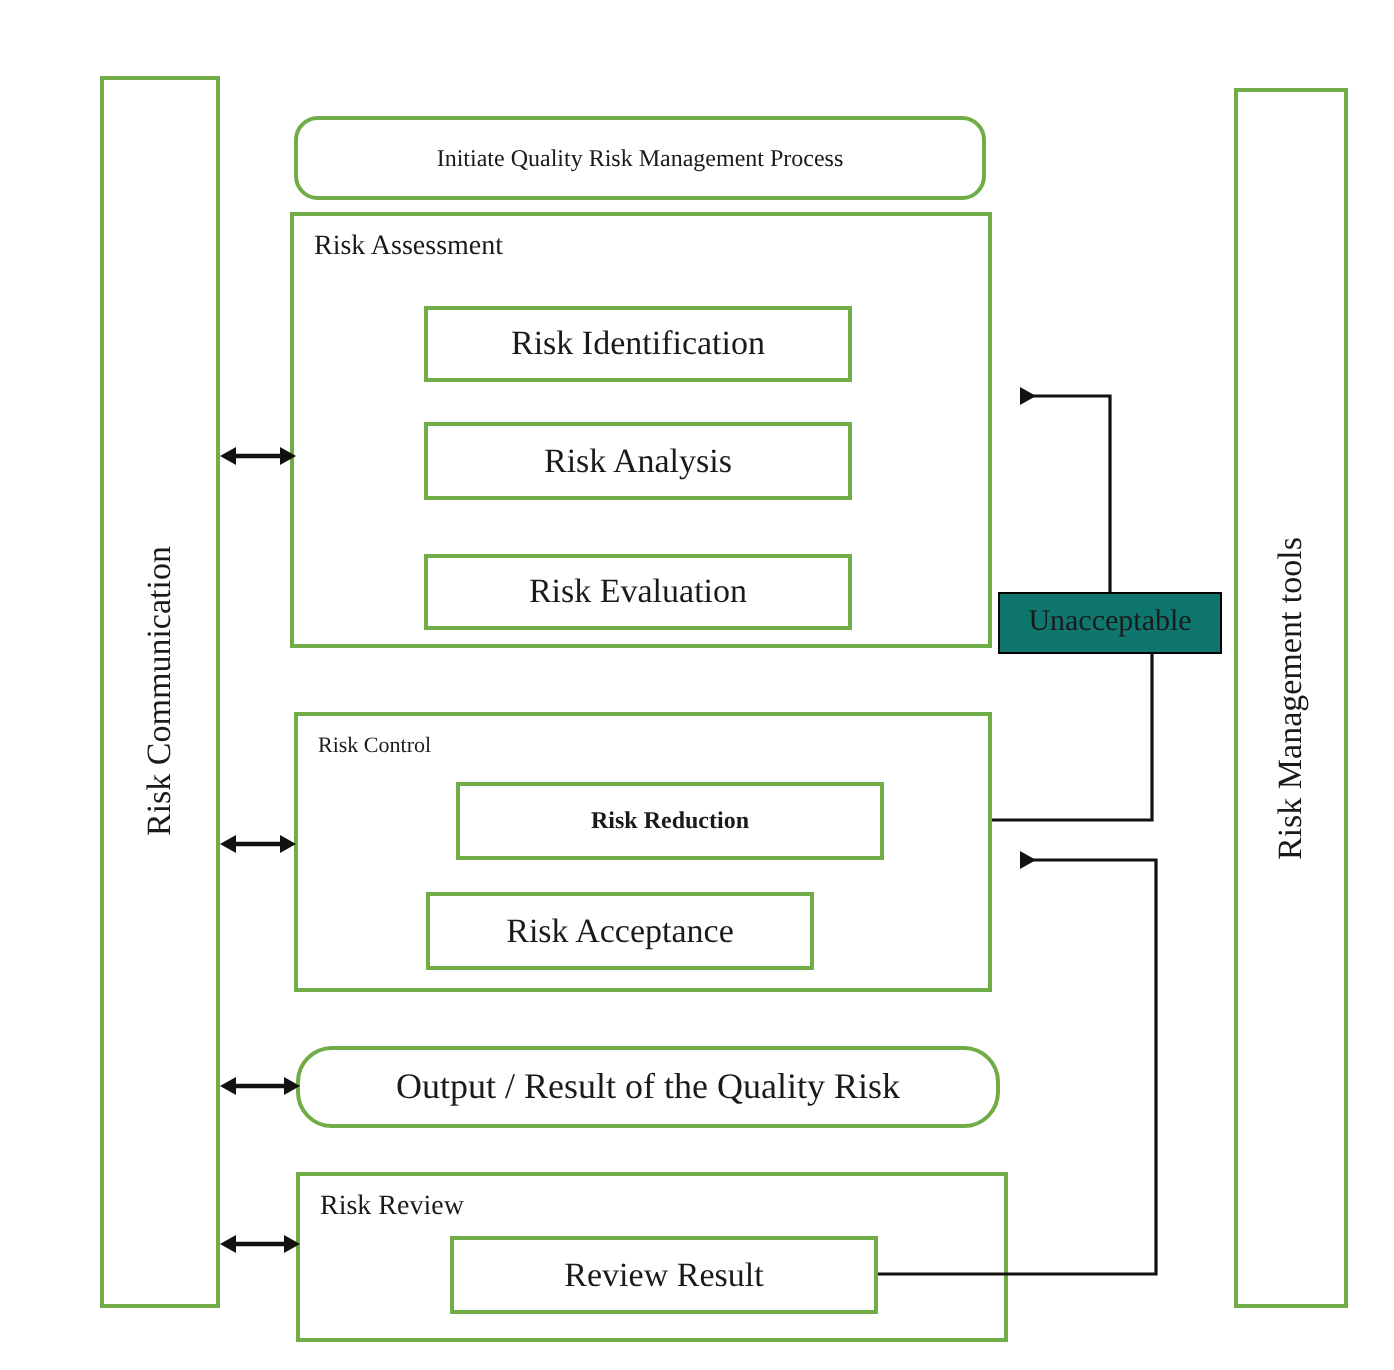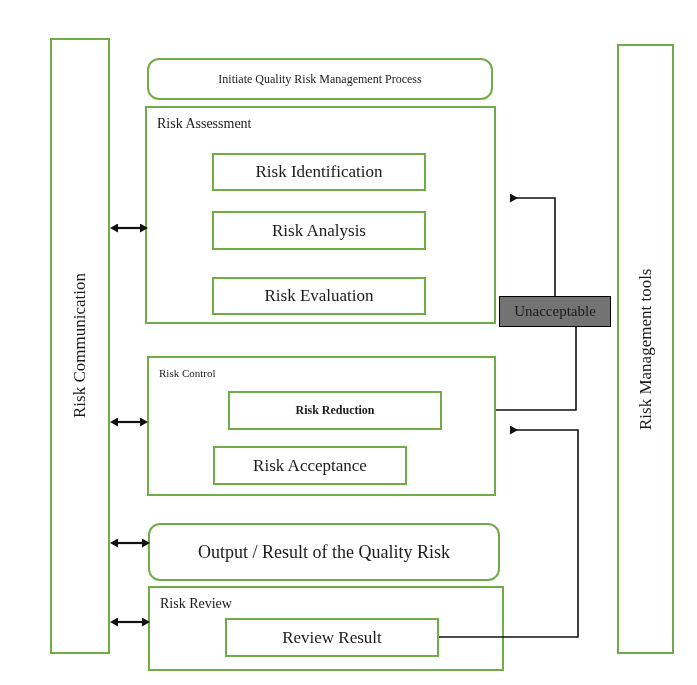--- a/index.html
+++ b/index.html
@@ -57,21 +57,21 @@
     justify-content: center;
     color: #1a1a1a;
     writing-mode: vertical-rl;
     transform: rotate(180deg);
     white-space: nowrap;
   }
   .k-box {
     position: absolute;
     box-sizing: border-box;
     border: 1.5px solid #000000;
-    background: #737373;
+    background: #0f766e;
     display: flex;
     align-items: center;
     justify-content: center;
     color: #1a1a1a;
   }
   svg.overlay {
     position: absolute;
     left: 0;
     top: 0;
     width: 697px;
@@ -114,21 +114,21 @@
   </div>
   <div class="label-tl" style="left:159px; top:367px; font-size:11px;">Risk Control</div>
 
   <div class="box g-inner center-text" style="left:228px; top:391px; width:214px; height:39px; font-size:12px;font-weight:bold;">
     <span>Risk Reduction</span>
   </div>
   <div class="box g-inner center-text" style="left:213px; top:446px; width:194px; height:39px; font-size:17px;align-items:center;">
     <span>Risk Acceptance</span>
   </div>
 
-  <div class="box g-round center-text" style="left:148px; top:523px; width:352px; height:58px; font-size:18px;">
+  <div class="box g-round center-text" style="left:148px; top:523px; width:352px; height:41px; font-size:18px;border-radius:18px;">
     <span>Output / Result of the Quality Risk</span>
   </div>
 
   <div class="box g-panel" style="left:148px; top:586px; width:356px; height:85px;">
   </div>
   <div class="label-tl" style="left:160px; top:596px; font-size:14px;">Risk Review</div>
 
   <div class="box g-inner center-text" style="left:225px; top:618px; width:214px; height:39px; font-size:17px;">
     <span>Review Result</span>
   </div>

